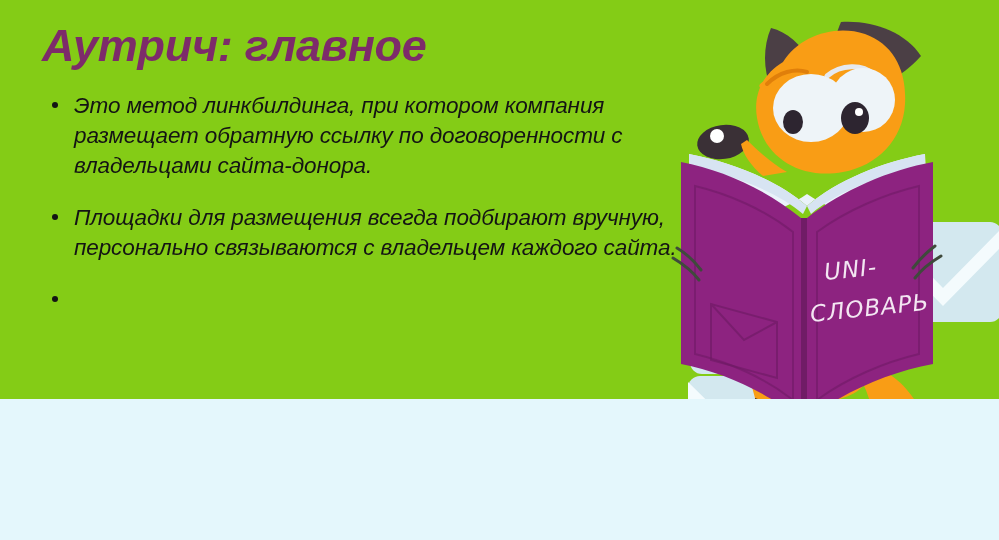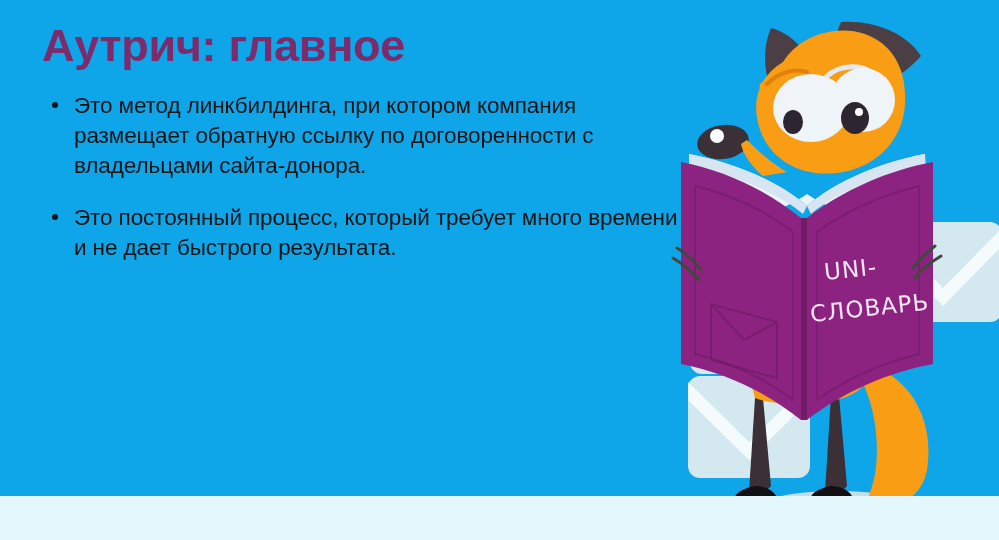--- a/index.html
+++ b/index.html
@@ -9,23 +9,24 @@
   body {
     width: 999px;
     height: 540px;
     overflow: hidden;
     background: #e4f7fc;
     font-family: "Liberation Sans", sans-serif;
   }
   .slide {
     position: relative;
     width: 999px;
-    height: 496px;
-    background: #0ea5e9;
+    height: 399px;
+    background: #84cc16;
     overflow: hidden;
+    font-style: italic;
   }
 
   
   .decor-layer {
     position: absolute;
     inset: 0;
     pointer-events: none;
   }
 
   
@@ -122,21 +123,24 @@
   <div class="content">
     <h1 class="slide-title">Аутрич: главное</h1>
 
     <ul class="bullet-list">
       <li class="bullet-item">
         <span class="bullet-dot"></span>
         <span>Это метод линкбилдинга, при котором компания размещает обратную ссылку по договоренности с владельцами сайта-донора.</span>
       </li>
       <li class="bullet-item">
         <span class="bullet-dot"></span>
-        <span>Это постоянный процесс, который требует много времени и не дает быстрого результата.</span>
+        <span>Площадки для размещения всегда подбирают вручную, персонально связываются с владельцем каждого сайта.</span>
+      </li>
+      <li class="bullet-item">
+        <span class="bullet-dot"></span>
       </li>
     </ul>
   </div>
 
   <div class="illustration">
     <svg viewBox="0 0 340 540" xmlns="http://www.w3.org/2000/svg">
 
       <ellipse cx="178" cy="508" rx="78" ry="17" fill="#c4dde6"></ellipse>
 
       <path d="M196 360 C252 372 276 420 268 470 C262 500 236 512 208 500 C226 462 218 400 196 370 Z" fill="#f99d15"></path>

